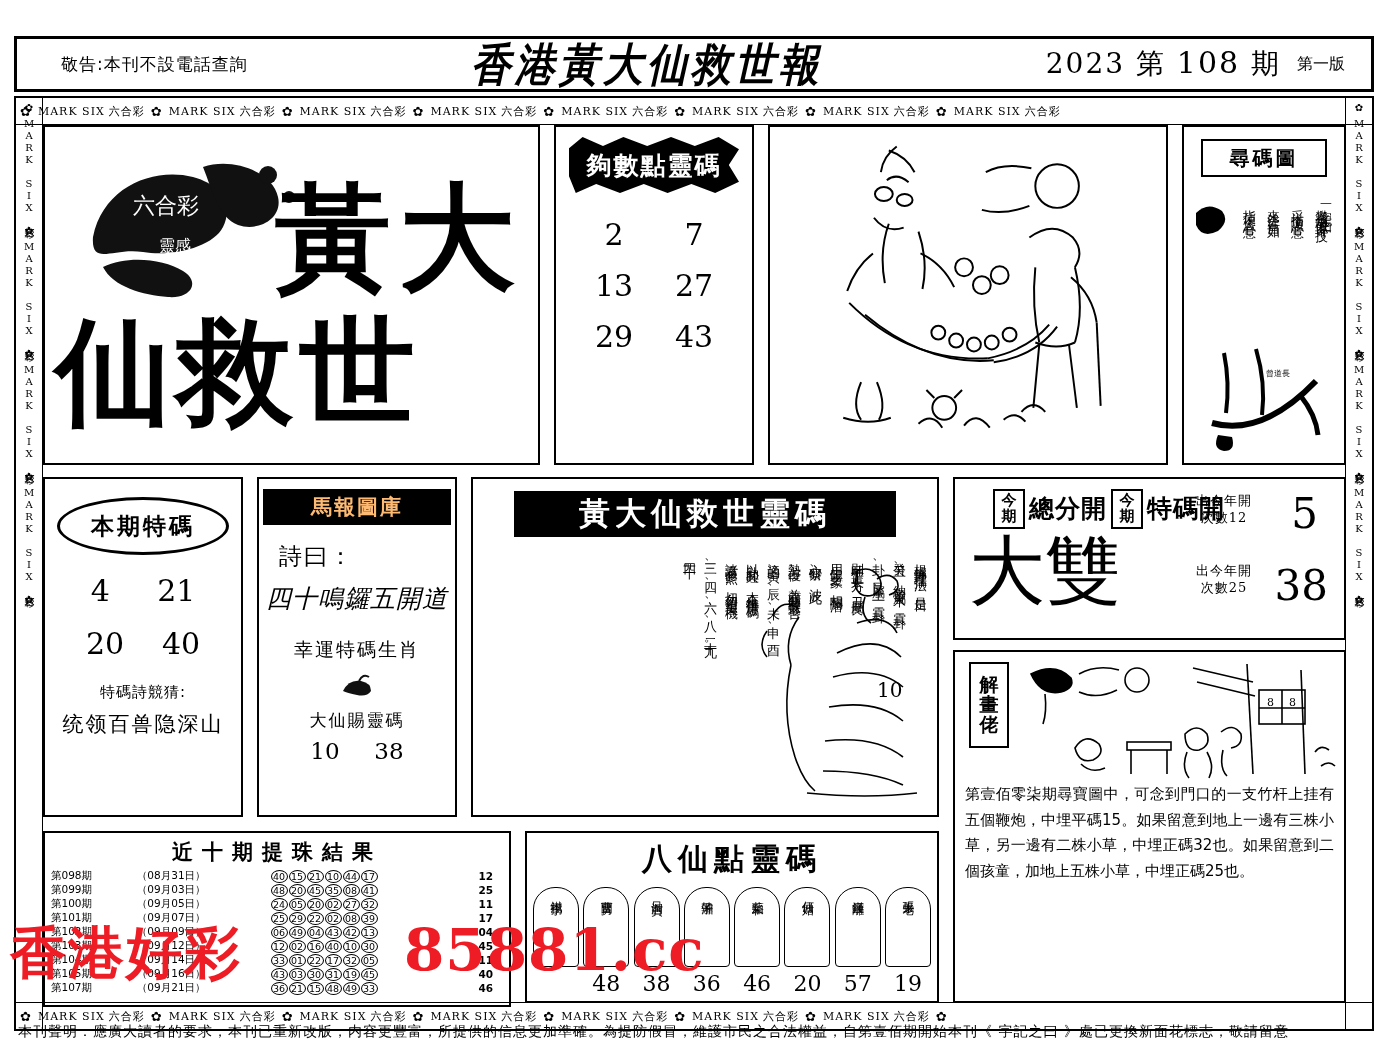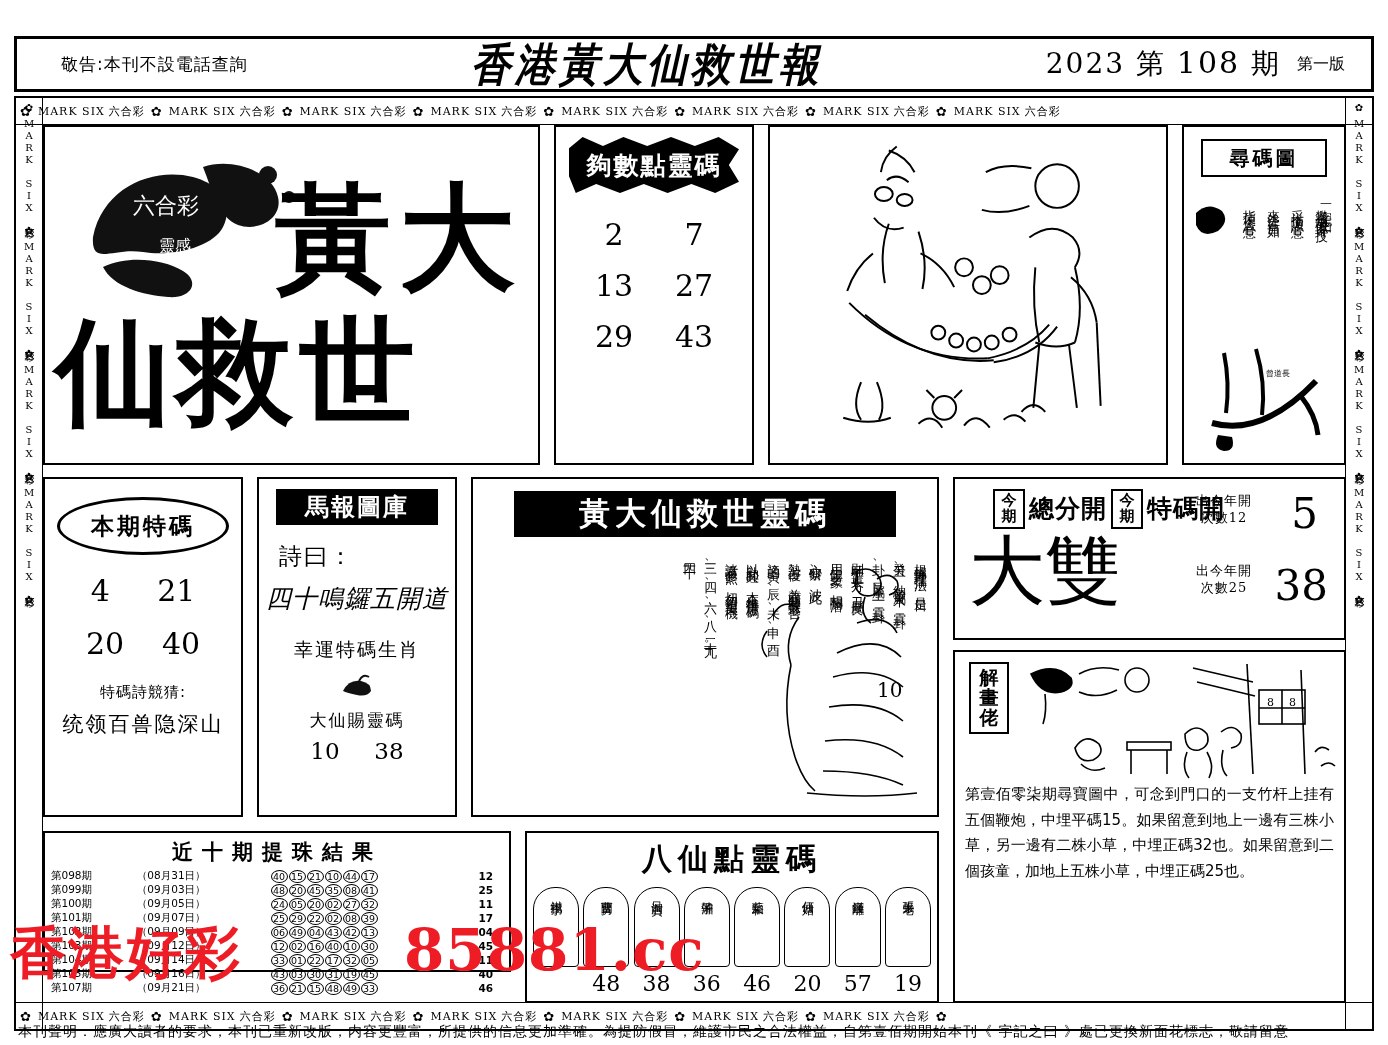--- a/index.html
+++ b/index.html
@@ -194,24 +194,24 @@
     font-family: "DejaVu Sans", sans-serif; font-size: 15px; letter-spacing: 1px;
   }
   .sp-guess2 {
     margin-top: 8px; text-align: center;
     font-family: "DejaVu Sans", sans-serif; font-size: 21px; letter-spacing: 2px;
   }
 
   
   #poem-box { left: 214px; top: 352px; width: 200px; height: 340px; }
   .poem-banner {
-    margin: 10px auto 0; width: 162px; height: 36px;
-    background: #000; color: #ffffff;
+    margin: 10px auto 0; width: 188px; height: 36px;
+    background: #000; color: #fdba74;
     display: flex; align-items: center; justify-content: center;
-    font-family: "DejaVu Serif", serif; font-weight: bold; font-size: 24px;
+    font-family: "DejaVu Serif", serif; font-weight: bold; font-size: 21px;
     letter-spacing: 2px;
   }
   .poem-lbl {
     margin-top: 16px; padding-left: 20px;
     font-family: "DejaVu Serif", serif; font-size: 23px; letter-spacing: 2px;
   }
   .poem-line {
     margin-top: 10px; text-align: center;
     font-family: "DejaVu Serif", serif; font-size: 25px; letter-spacing: 1px; font-style: italic;
   }
@@ -269,32 +269,32 @@
     line-height: 1.3; text-align: center;
   }
   .bb-num {
     font-family: "DejaVu Serif", serif; font-size: 42px; line-height: 1;
   }
 
   
   #explain-box { left: 910px; top: 525px; width: 393px; height: 353px; }
   .ex-title {
     position: absolute; left: 14px; top: 10px;
-    border: 2px solid #000; padding: 4px 5px;
+    border: 2px solid #000; padding: 11px 5px;
     font-family: "DejaVu Serif", serif; font-weight: bold; font-size: 19px;
     line-height: 1.05; text-align: center; width: 26px;
   }
   .ex-text {
     position: absolute; left: 10px; top: 130px; right: 10px;
     font-family: "DejaVu Sans", sans-serif; font-size: 15px; line-height: 1.7;
     text-align: justify;
   }
 
   
-  #results-box { left: 0; top: 706px; width: 468px; height: 141px; }
+  #results-box { left: 0; top: 706px; width: 468px; height: 176px; }
   .res-title {
     text-align: center; margin-top: 5px;
     font-family: "DejaVu Serif", serif; font-weight: bold; font-size: 21px;
     letter-spacing: 9px;
   }
   .res-table {
     width: 100%; border-collapse: collapse; margin-top: 3px;
     font-family: "DejaVu Sans", sans-serif; font-size: 10.5px;
   }
   .res-table td { padding: 0 1px; white-space: nowrap; }

